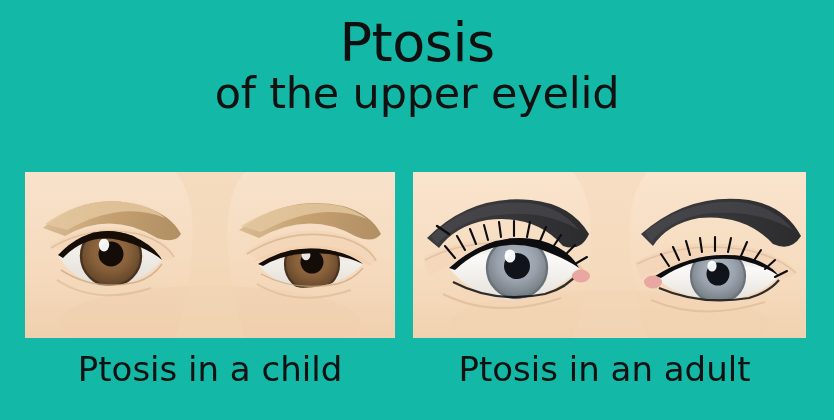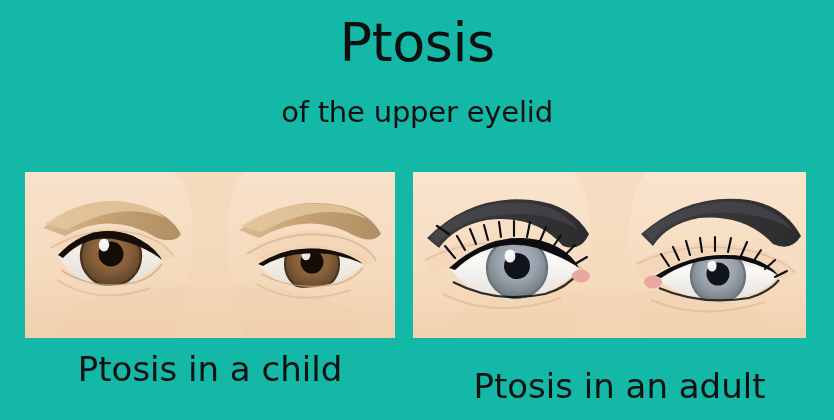--- a/index.html
+++ b/index.html
@@ -32,25 +32,25 @@
     text-align: center;
   }
   .title {
     font-size: 54px;
     line-height: 58px;
     font-weight: 400;
     letter-spacing: -0.5px;
     color: #0f0f0f;
   }
   .subtitle {
-    font-size: 29px;
+    font-size: 43px;
     line-height: 40px;
     font-weight: 400;
     color: #111111;
-    margin-top: 20px;
+    margin-top: 1px;
     letter-spacing: -0.2px;
   }
 
   
   .panels {
     position: absolute;
     top: 172px;
     left: 0;
     width: 834px;
     height: 168px;
@@ -77,21 +77,21 @@
   .caption {
     position: absolute;
     top: 0;
     font-size: 34px;
     line-height: 34px;
     font-weight: 400;
     color: #111111;
     text-align: center;
   }
   .caption-child { left: 25px; width: 370px; }
-  .caption-adult { left: 423px; width: 393px; margin-top: 17px; }
+  .caption-adult { left: 408px; width: 393px; }
 </style>
 </head>
 <body>
 
 <div class="infographic">
 
   <div class="heading">
     <div class="title">Ptosis</div>
     <div class="subtitle">of the upper eyelid</div>
   </div>

